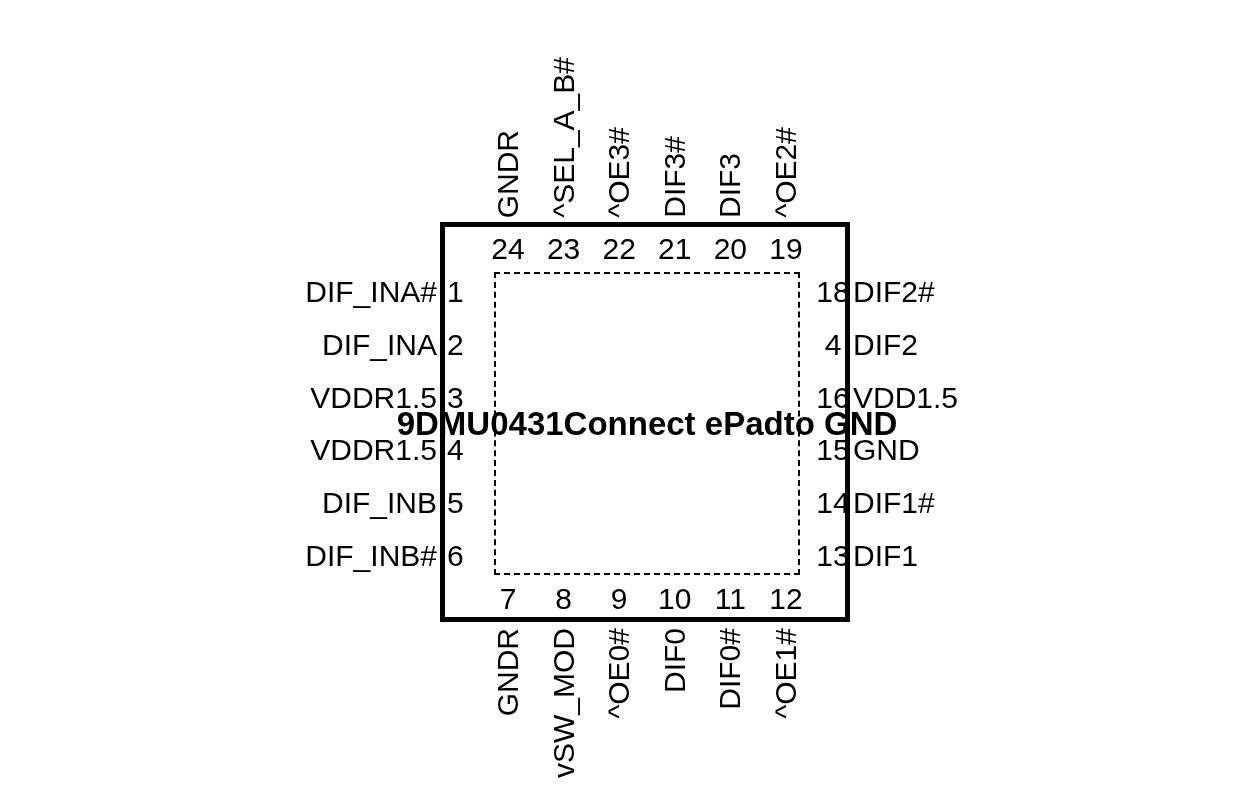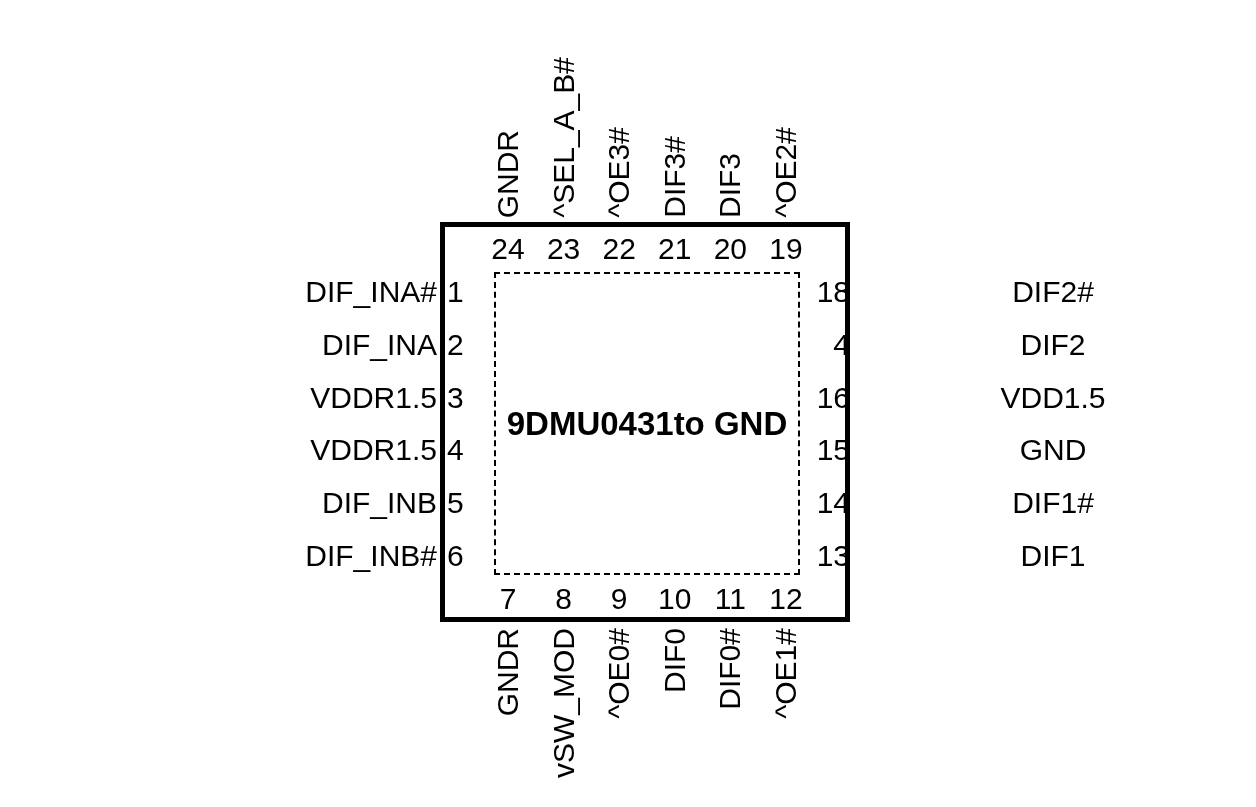--- a/index.html
+++ b/index.html
@@ -89,21 +89,21 @@
     position: absolute;
     top: 274px;
     width: 34px;
     height: 300px;
     display: flex;
     flex-direction: column;
     justify-content: space-between;
     font-size: 30px;
   }
   .num-col.left { left: 447px; align-items: flex-start; }
-  .num-col.right { left: 816px; align-items: flex-end; }
+  .num-col.right { left: 816px; align-items: center; }
   .num-col .pnum {
     height: 36px;
     line-height: 36px;
   }
 
   
   .label-col {
     position: absolute;
     top: 274px;
     height: 300px;
@@ -112,23 +112,23 @@
     justify-content: space-between;
     font-size: 30px;
     white-space: nowrap;
   }
   .label-col.left {
     left: 120px;
     width: 317px;
     align-items: flex-end;
   }
   .label-col.right {
-    left: 893px;
+    left: 853px;
     width: 320px;
-    align-items: center;
+    align-items: flex-start;
   }
   .label-col .plabel {
     height: 36px;
     line-height: 36px;
   }
 
   
   .vlabel-row {
     position: absolute;
     left: 486px;
@@ -195,20 +195,21 @@
       <span class="vtext">^OE2#</span>
     </div>
   </div>
 
   <div class="pkg-body"></div>
 
   <div class="epad"></div>
 
   <div class="center-text">
     <div>9DMU0431</div>
+    <div>Connect ePad</div>
     <div>to GND</div>
   </div>
 
   <div class="num-row top">
     <span class="pnum">24</span>
     <span class="pnum">23</span>
     <span class="pnum">22</span>
     <span class="pnum">21</span>
     <span class="pnum">20</span>
     <span class="pnum">19</span>

